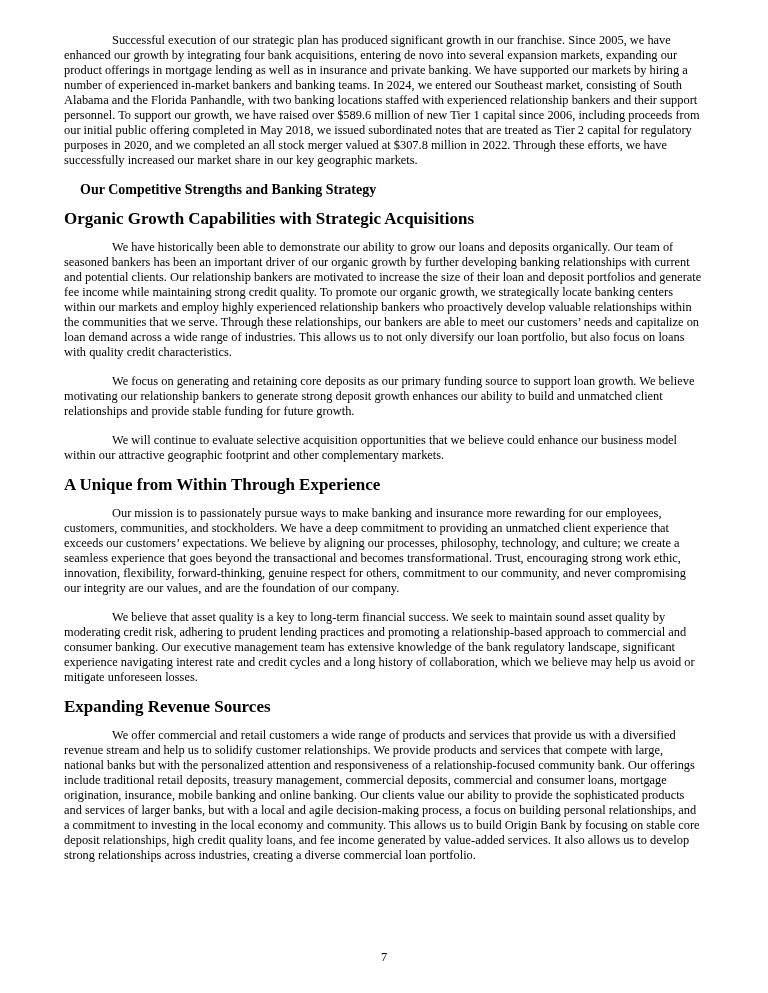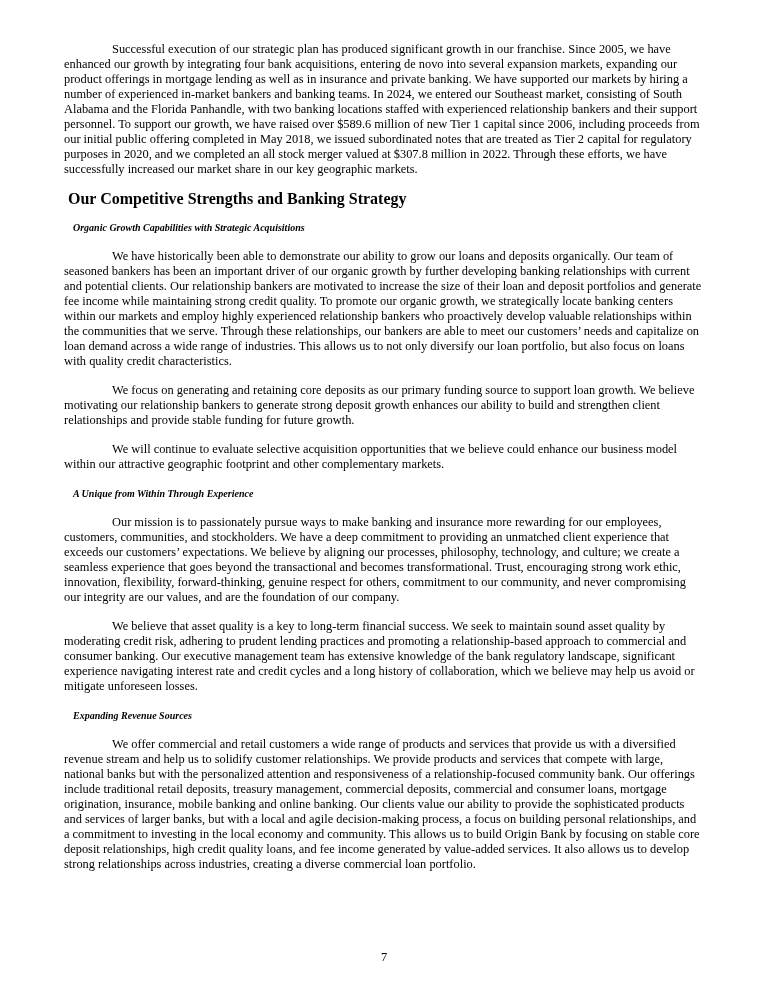--- a/index.html
+++ b/index.html
@@ -9,42 +9,41 @@
   }
   .page {
     position: relative;
     width: 768px;
     height: 993px;
     margin: 0 auto;
     background: #ffffff;
     color: #000000;
     font-family: "Liberation Serif", "DejaVu Serif", serif;
     box-sizing: border-box;
-    padding: 42px 64px 0 64px;
+    padding: 33px 64px 0 64px;
     overflow: hidden;
   }
   .para {
     font-size: 12.4px;
     line-height: 15px;
     text-align: left;
     text-indent: 48px;
     margin: 0 0 14px 0;
   }
   .heading-bold {
-    font-size: 16px;
+    font-size: 14px;
     line-height: 15px;
     font-weight: bold;
-    margin: 0 0 14px 4px;
+    margin: 0 0 14px 16px;
   }
   .heading-bold-italic {
-    font-size: 10px;
+    font-size: 17px;
     line-height: 15px;
     font-weight: bold;
-    font-style: italic;
-    margin: 0 0 14px 9px;
+    margin: 0 0 14px 0;
   }
   .footer-pageno {
     position: absolute;
     bottom: 28px;
     left: 0;
     right: 0;
     text-align: center;
     font-size: 12.4px;
     line-height: 15px;
   }
@@ -55,21 +54,21 @@
 <div class="page">
 
   <p class="para">Successful execution of our strategic plan has produced significant growth in our franchise. Since 2005, we have enhanced our growth by integrating four bank acquisitions, entering de novo into several expansion markets, expanding our product offerings in mortgage lending as well as in insurance and private banking. We have supported our markets by hiring a number of experienced in-market bankers and banking teams. In 2024, we entered our Southeast market, consisting of South Alabama and the Florida Panhandle, with two banking locations staffed with experienced relationship bankers and their support personnel. To support our growth, we have raised over $589.6 million of new Tier 1 capital since 2006, including proceeds from our initial public offering completed in May 2018, we issued subordinated notes that are treated as Tier 2 capital for regulatory purposes in 2020, and we completed an all stock merger valued at $307.8 million in 2022. Through these efforts, we have successfully increased our market share in our key geographic markets.</p>
 
   <p class="heading-bold">Our Competitive Strengths and Banking Strategy</p>
 
   <p class="heading-bold-italic">Organic Growth Capabilities with Strategic Acquisitions</p>
 
   <p class="para">We have historically been able to demonstrate our ability to grow our loans and deposits organically. Our team of seasoned bankers has been an important driver of our organic growth by further developing banking relationships with current and potential clients. Our relationship bankers are motivated to increase the size of their loan and deposit portfolios and generate fee income while maintaining strong credit quality. To promote our organic growth, we strategically locate banking centers within our markets and employ highly experienced relationship bankers who proactively develop valuable relationships within the communities that we serve. Through these relationships, our bankers are able to meet our customers’ needs and capitalize on loan demand across a wide range of industries. This allows us to not only diversify our loan portfolio, but also focus on loans with quality credit characteristics.</p>
 
-  <p class="para">We focus on generating and retaining core deposits as our primary funding source to support loan growth. We believe motivating our relationship bankers to generate strong deposit growth enhances our ability to build and strengthen client relationships and provide stable funding for future growth.</p>
+  <p class="para">We focus on generating and retaining core deposits as our primary funding source to support loan growth. We believe motivating our relationship bankers to generate strong deposit growth enhances our ability to build and unmatched client relationships and provide stable funding for future growth.</p>
 
   <p class="para">We will continue to evaluate selective acquisition opportunities that we believe could enhance our business model within our attractive geographic footprint and other complementary markets.</p>
 
   <p class="heading-bold-italic">A Unique from Within Through Experience</p>
 
   <p class="para">Our mission is to passionately pursue ways to make banking and insurance more rewarding for our employees, customers, communities, and stockholders. We have a deep commitment to providing an unmatched client experience that exceeds our customers’ expectations. We believe by aligning our processes, philosophy, technology, and culture; we create a seamless experience that goes beyond the transactional and becomes transformational. Trust, encouraging strong work ethic, innovation, flexibility, forward-thinking, genuine respect for others, commitment to our community, and never compromising our integrity are our values, and are the foundation of our company.</p>
 
 
   <p class="para">We believe that asset quality is a key to long-term financial success. We seek to maintain sound asset quality by moderating credit risk, adhering to prudent lending practices and promoting a relationship-based approach to commercial and consumer banking. Our executive management team has extensive knowledge of the bank regulatory landscape, significant experience navigating interest rate and credit cycles and a long history of collaboration, which we believe may help us avoid or mitigate unforeseen losses.</p>
 

